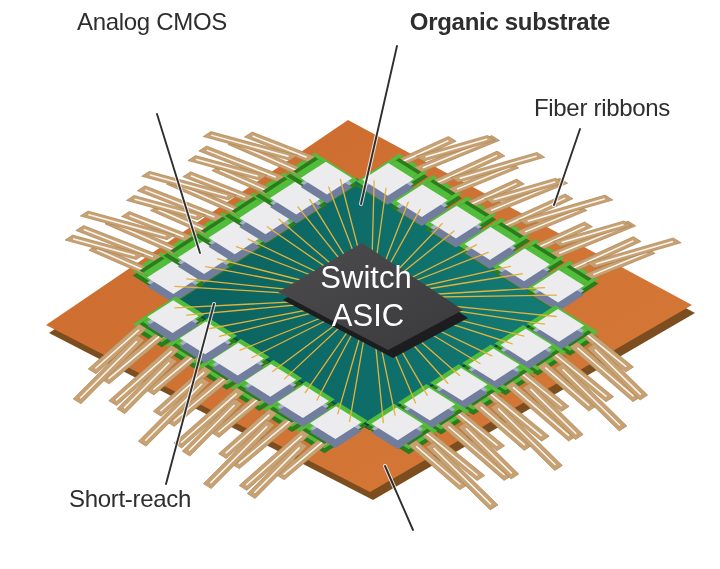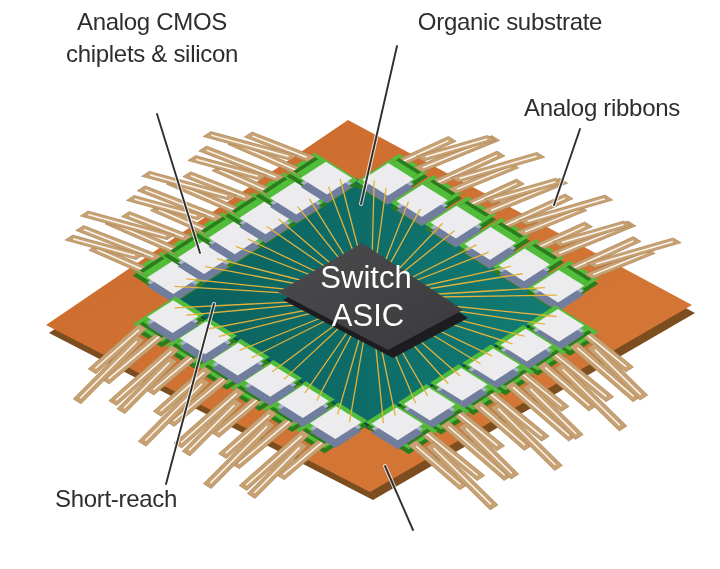--- a/index.html
+++ b/index.html
@@ -7,23 +7,23 @@
     position:relative;width:720px;height:569px;background:#fff;
     font-family:"Liberation Sans",sans-serif;overflow:hidden;
   }
   #scene{position:absolute;left:0;top:0;}
   .label{
     position:absolute;color:var(--label-color,#2e2e2e);
     font-size:24px;line-height:32px;letter-spacing:-0.3px;text-align:center;
   }
   .ln{display:block;}
   .l-chiplets{left:4px;top:6px;width:296px;}
-  .l-organic{left:360px;top:6px;width:300px;}
+  .l-organic{left:360px;top:6px;width:300px;font-weight:bold;}
   .l-fiber{left:488px;top:92px;width:228px;}
-  .l-short{left:0;top:483px;width:232px;}
+  .l-short{left:14px;top:483px;width:232px;}
   .l-package{left:368px;top:527px;width:168px;}
   #g-asic text{font-family:"Liberation Sans",sans-serif;font-size:31px;text-anchor:middle;}
 </style>
 </head>
 <body>
 
 <div id="stage" style="--label-color: #2e2e2e; background: rgb(255, 255, 255);">
 
   <svg id="scene" width="720" height="569" viewBox="0 0 720 569">
     <g id="g-package">
@@ -533,24 +533,23 @@
         </linearGradient>
         <linearGradient id="gAsic" x1="0%" y1="0%" x2="100%" y2="100%">
           <stop offset="0%" stop-color="#4c4c4e"></stop>
           <stop offset="100%" stop-color="#3a3a3c"></stop>
         </linearGradient>
       </defs>
     </svg>
 
   <div class="label l-chiplets">
     <span class="ln">Analog CMOS</span>
-    <span class="ln">chiplets &amp; silicon</span>
   </div>
 
   <div class="label l-organic">Organic substrate</div>
 
-  <div class="label l-fiber">Analog ribbons</div>
+  <div class="label l-fiber">Fiber ribbons</div>
 
   <div class="label l-short">
     <span class="ln">Short-reach</span>
   </div>
 
 </div>
 
 </body></html>

